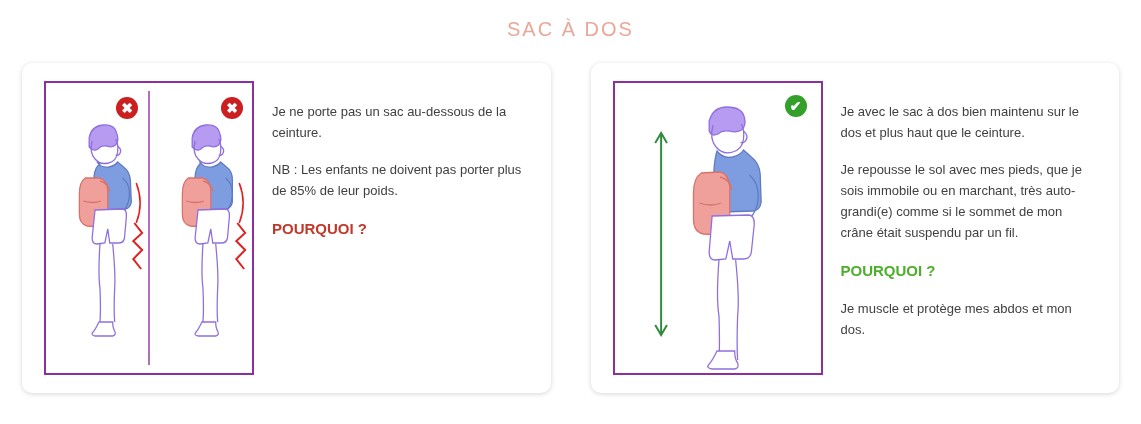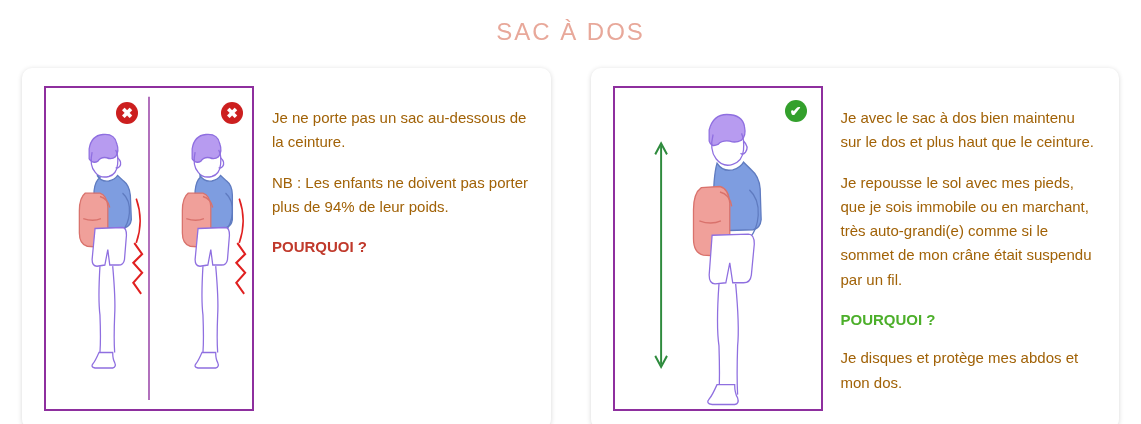--- a/index.html
+++ b/index.html
@@ -15,21 +15,21 @@
   }
   .page {
     position: relative;
     width: 1141px;
     height: 424px;
     box-sizing: border-box;
   }
   .page-title {
     text-align: center;
     color: #e8a89a;
-    font-size: 24px;
+    font-size: 20px;
     letter-spacing: 2px;
     font-weight: 400;
     margin: 18px 0 0 0;
     padding: 0;
   }
   .cards {
     display: flex;
     gap: 40px;
     padding: 22px 22px 0 22px;
     box-sizing: border-box;
@@ -54,22 +54,22 @@
     background: #fff;
   }
   .illus-wide { width: 210px; flex: 0 0 210px; }
   .illus svg { display: block; width: 100%; height: 100%; }
   .text-col {
     flex: 1 1 auto;
     padding-top: 20px;
   }
   .text-col p {
     margin: 0 0 16px 0;
-    color: #a16207;
-    font-size: 15px;
+    color: #404040;
+    font-size: 13px;
     line-height: 1.62;
   }
   .text-col p.why-bad {
     color: #c0392b;
     font-weight: bold;
     font-size: 15px;
     margin-bottom: 14px;
   }
   .text-col p.why-good {
     color: #4caf2a;
@@ -150,21 +150,21 @@
           </g>
           <path d="M195 140 l8 10 l-9 8 l9 9 l-9 9 l8 10" fill="none" stroke="#e02020" stroke-width="2"></path>
           <path d="M197 100 q8 20 0 40" fill="none" stroke="#e02020" stroke-width="1.6"></path>
         </svg>
         <span class="badge badge-x" style="left:70px; top:14px;">✖</span>
         <span class="badge badge-x" style="left:175px; top:14px;">✖</span>
       </div>
 
       <div class="text-col">
         <p>Je ne porte pas un sac au-dessous de la ceinture.</p>
-        <p>NB : Les enfants ne doivent pas porter plus de 94% de leur poids.</p>
+        <p>NB : Les enfants ne doivent pas porter plus de 85% de leur poids.</p>
         <p class="why-bad">POURQUOI ?</p>
       </div>
     </div>
 
     <div class="card">
       <div class="illus illus-wide">
         <svg viewBox="0 0 210 290" preserveAspectRatio="none">
 
           <g stroke="#2e8b3d" stroke-width="2" fill="none">
             <line x1="47" y1="52" x2="47" y2="250"></line>
@@ -195,18 +195,18 @@
             <path d="M104 268 q-5 10 -8 13 q-4 4 3 5 l23 0 q5-1 3-6 q-3-4 -3-12 z" fill="#fff" stroke="#8f6fe0"></path>
           </g>
         </svg>
         <span class="badge badge-v" style="left:170px; top:12px;">✔</span>
       </div>
 
       <div class="text-col">
         <p>Je avec le sac à dos bien maintenu sur le dos et plus haut que le ceinture.</p>
         <p>Je repousse le sol avec mes pieds, que je sois immobile ou en marchant, très auto-grandi(e) comme si le sommet de mon crâne était suspendu par un fil.</p>
         <p class="why-good">POURQUOI ?</p>
-        <p>Je disques et protège mes abdos et mon dos.</p>
+        <p>Je muscle et protège mes abdos et mon dos.</p>
       </div>
     </div>
 
   </div>
 </div>
 
 </body></html>

